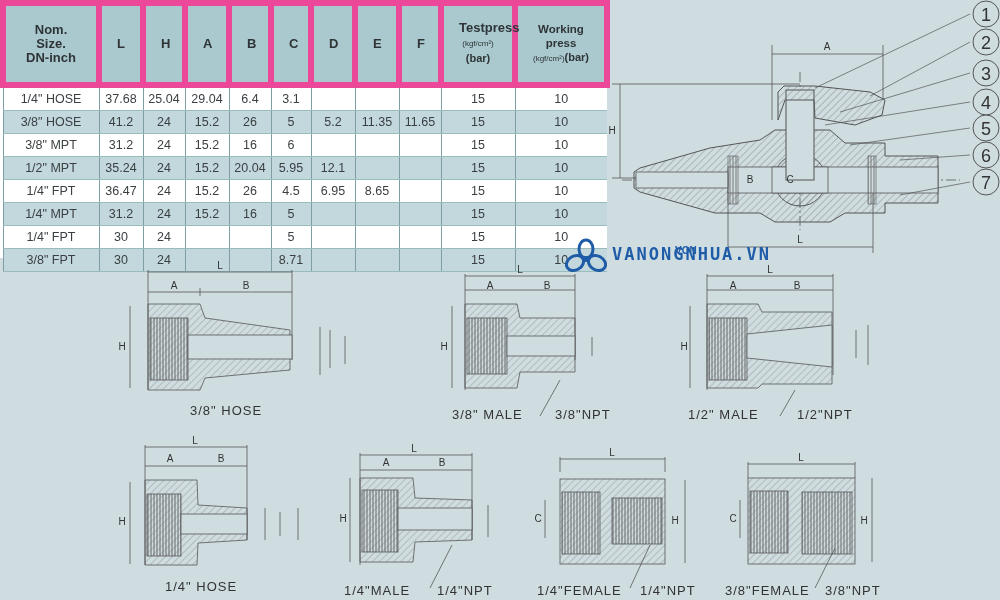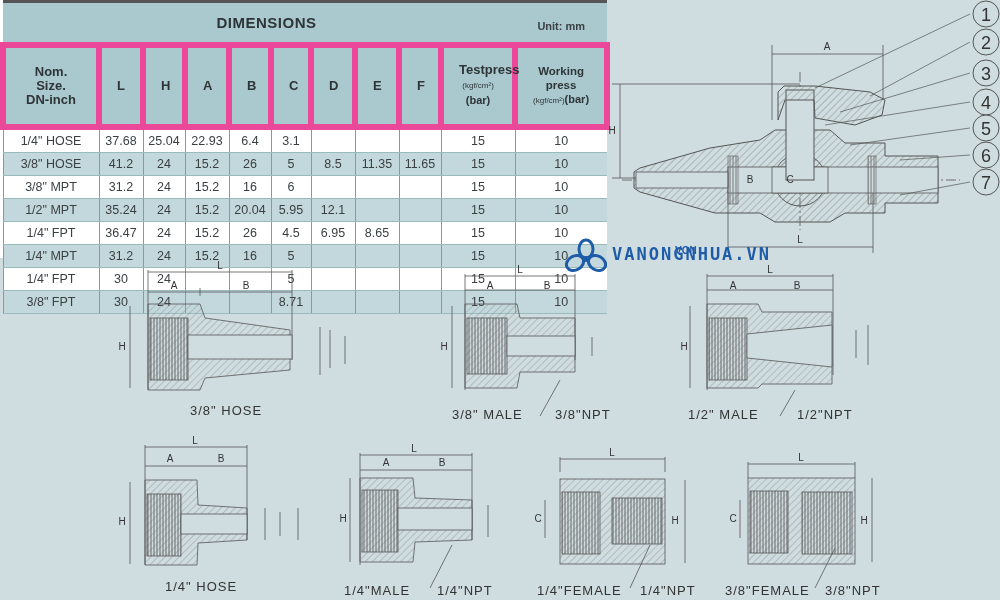--- a/index.html
+++ b/index.html
@@ -34,60 +34,56 @@
         <col style="width:44px">
         <col style="width:42px">
         <col style="width:40px">
         <col style="width:44px">
         <col style="width:44px">
         <col style="width:42px">
         <col style="width:74px">
         <col style="width:92px">
   </colgroup>
   <tbody>
-        <tr class="title-row">
-    <td colspan="9" class="title" style="padding-left:90px;">DIMENSIONS</td>
-    <td colspan="2" class="unit">Unit: mm</td>
-  </tr>
   <tr>
     <th><span>Nom. Size.</span><br><span>DN-inch</span></th>
     <th>L</th>
     <th>H</th>
     <th>A</th>
     <th>B</th>
     <th>C</th>
     <th>D</th>
     <th>E</th>
     <th>F</th>
     <th class="small"><span style="font-size:13px">Testpress</span><br><span class="sub"><span>(kgf/cm²)</span><b>(bar)</b></span></th>
     <th class="small"><span>Working press</span><br><span class="sub"><span>(kgf/cm²)</span><b>(bar)</b></span></th>
   </tr>
   </tbody>
       <tbody id="rows">
         <tr class="odd">
           <td class="cell">1/4" HOSE</td>
           <td class="cell">37.68</td>
           <td class="cell">25.04</td>
-          <td class="cell">22.93</td>
+          <td class="cell">29.04</td>
           <td class="cell">6.4</td>
           <td class="cell">3.1</td>
           <td class="cell"></td>
           <td class="cell"></td>
           <td class="cell"></td>
           <td class="cell">15</td>
           <td class="cell">10</td>
         </tr>
         <tr class="even">
           <td class="cell">3/8" HOSE</td>
           <td class="cell">41.2</td>
           <td class="cell">24</td>
           <td class="cell">15.2</td>
           <td class="cell">26</td>
           <td class="cell">5</td>
-          <td class="cell">8.5</td>
+          <td class="cell">5.2</td>
           <td class="cell">11.35</td>
           <td class="cell">11.65</td>
           <td class="cell">15</td>
           <td class="cell">10</td>
         </tr>
         <tr class="odd">
           <td class="cell">3/8" MPT</td>
           <td class="cell">31.2</td>
           <td class="cell">24</td>
           <td class="cell">15.2</td>

